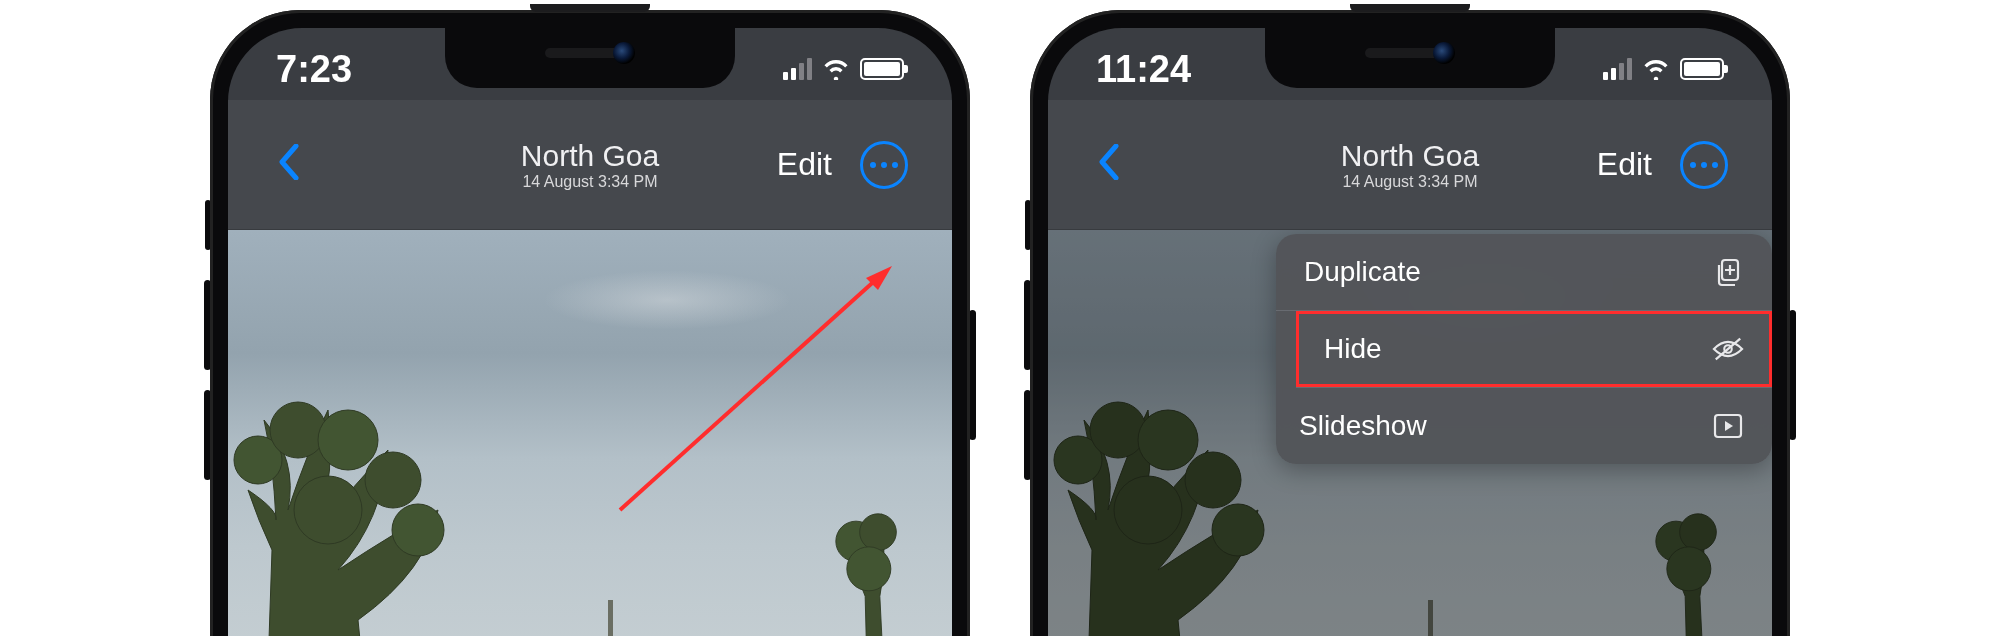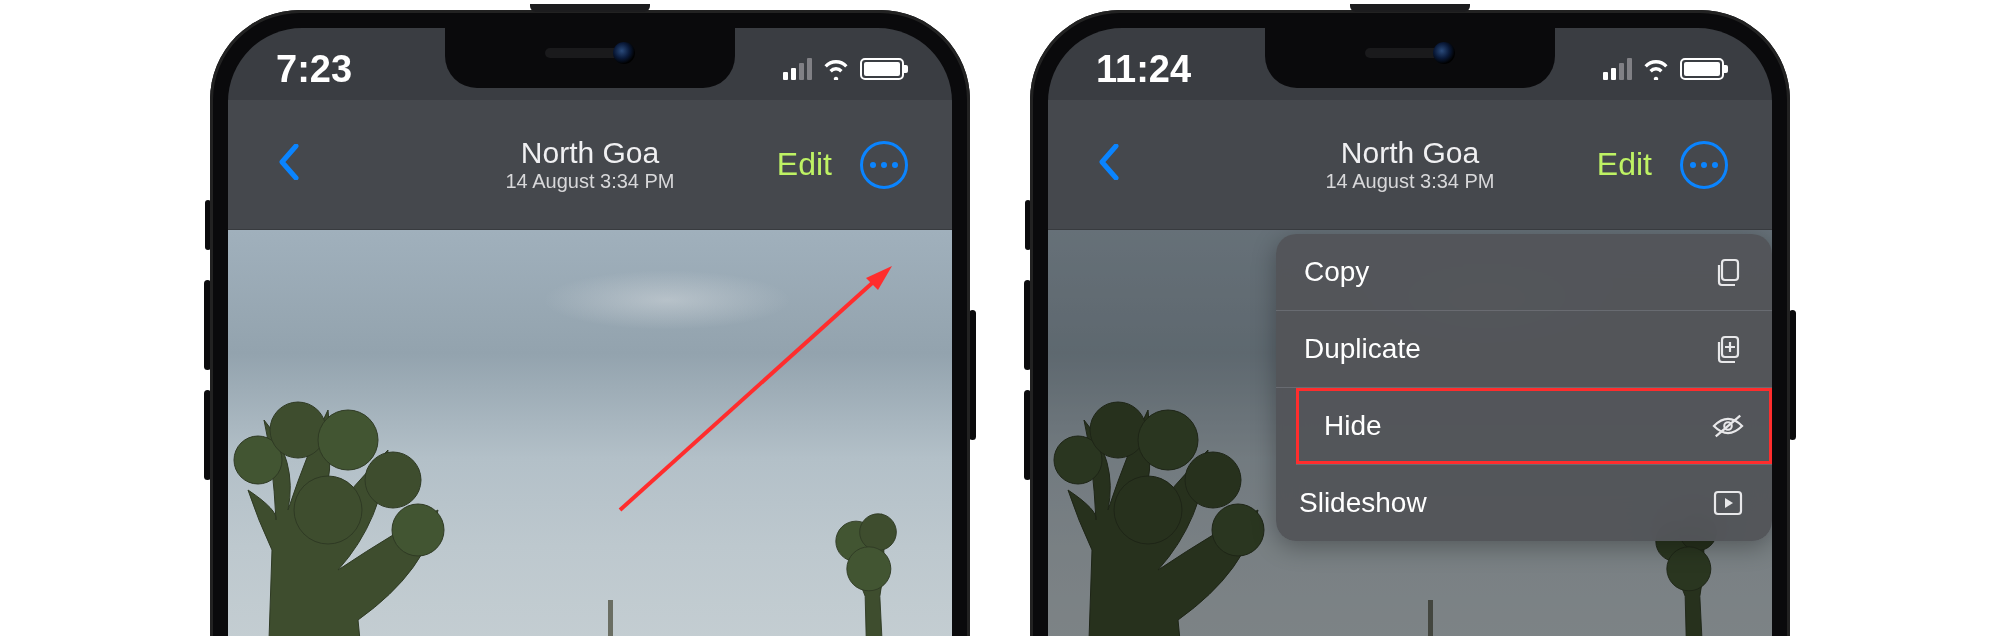--- a/index.html
+++ b/index.html
@@ -145,36 +145,36 @@
     border-bottom: 1px solid rgba(0,0,0,0.18);
   }
   .nav .title-block {
     position: absolute;
     left: 50%;
     transform: translateX(-50%);
     text-align: center;
     color: #f0f0f2;
   }
   .nav .title { font-size: 30px; font-weight: 500; }
-  .nav .subtitle { font-size: 20px; font-weight: 400; color: #d8d8da; margin-top: 0; }
+  .nav .subtitle { font-size: 16px; font-weight: 400; color: #d8d8da; margin-top: 0; }
   .nav .left-group, .nav .right-group {
     display: flex;
     align-items: center;
     gap: 28px;
   }
   .back-chevron {
     color: #0a84ff;
     font-size: 44px;
     font-weight: 600;
     line-height: 1;
     padding: 10px 6px;
     cursor: pointer;
   }
   .edit-button {
-    color: #bef264;
+    color: #ffffff;
     font-size: 32px;
     font-weight: 400;
     cursor: pointer;
   }
   .more-button {
     width: 48px; height: 48px;
     border: 3.5px solid #0a84ff;
     border-radius: 50%;
     display: flex; align-items: center; justify-content: center;
     gap: 5px;
@@ -415,29 +415,20 @@
         <svg class="tree tree-right" viewBox="0 0 120 220">
           <path d="M60 220 L58 140 Q40 100 44 60 Q62 90 62 110 Q70 70 76 50 Q82 100 74 140 L78 220 Z" fill="#3e4d2e"></path>
           <circle cx="48" cy="80" r="22" fill="#425532"></circle>
           <circle cx="72" cy="70" r="20" fill="#3e4d2e"></circle>
           <circle cx="62" cy="110" r="24" fill="#425532"></circle>
         </svg>
         <div class="dim-overlay"></div>
 
         <div class="action-menu">
           <div class="menu-item">
-            <span>Copy</span>
-            <span class="mi-icon">
-              <svg width="30" height="30" viewBox="0 0 30 30">
-                  <rect x="9" y="3" width="16" height="20" rx="3" fill="none" stroke="#e8e8ea" stroke-width="2.2"></rect>
-                  <path d="M6 8 v17 a3 3 0 0 0 3 3 h13" fill="none" stroke="#e8e8ea" stroke-width="2.2"></path>
-                </svg>
-            </span>
-          </div>
-          <div class="menu-item">
             <span>Duplicate</span>
             <span class="mi-icon">
               <svg width="30" height="30" viewBox="0 0 30 30">
                   <rect x="9" y="3" width="16" height="20" rx="3" fill="none" stroke="#e8e8ea" stroke-width="2.2"></rect>
                   <line x1="17" y1="8" x2="17" y2="18" stroke="#e8e8ea" stroke-width="2.2"></line>
                   <line x1="12" y1="13" x2="22" y2="13" stroke="#e8e8ea" stroke-width="2.2"></line>
                   <path d="M6 8 v17 a3 3 0 0 0 3 3 h13" fill="none" stroke="#e8e8ea" stroke-width="2.2"></path>
                 </svg>
             </span>
           </div>

